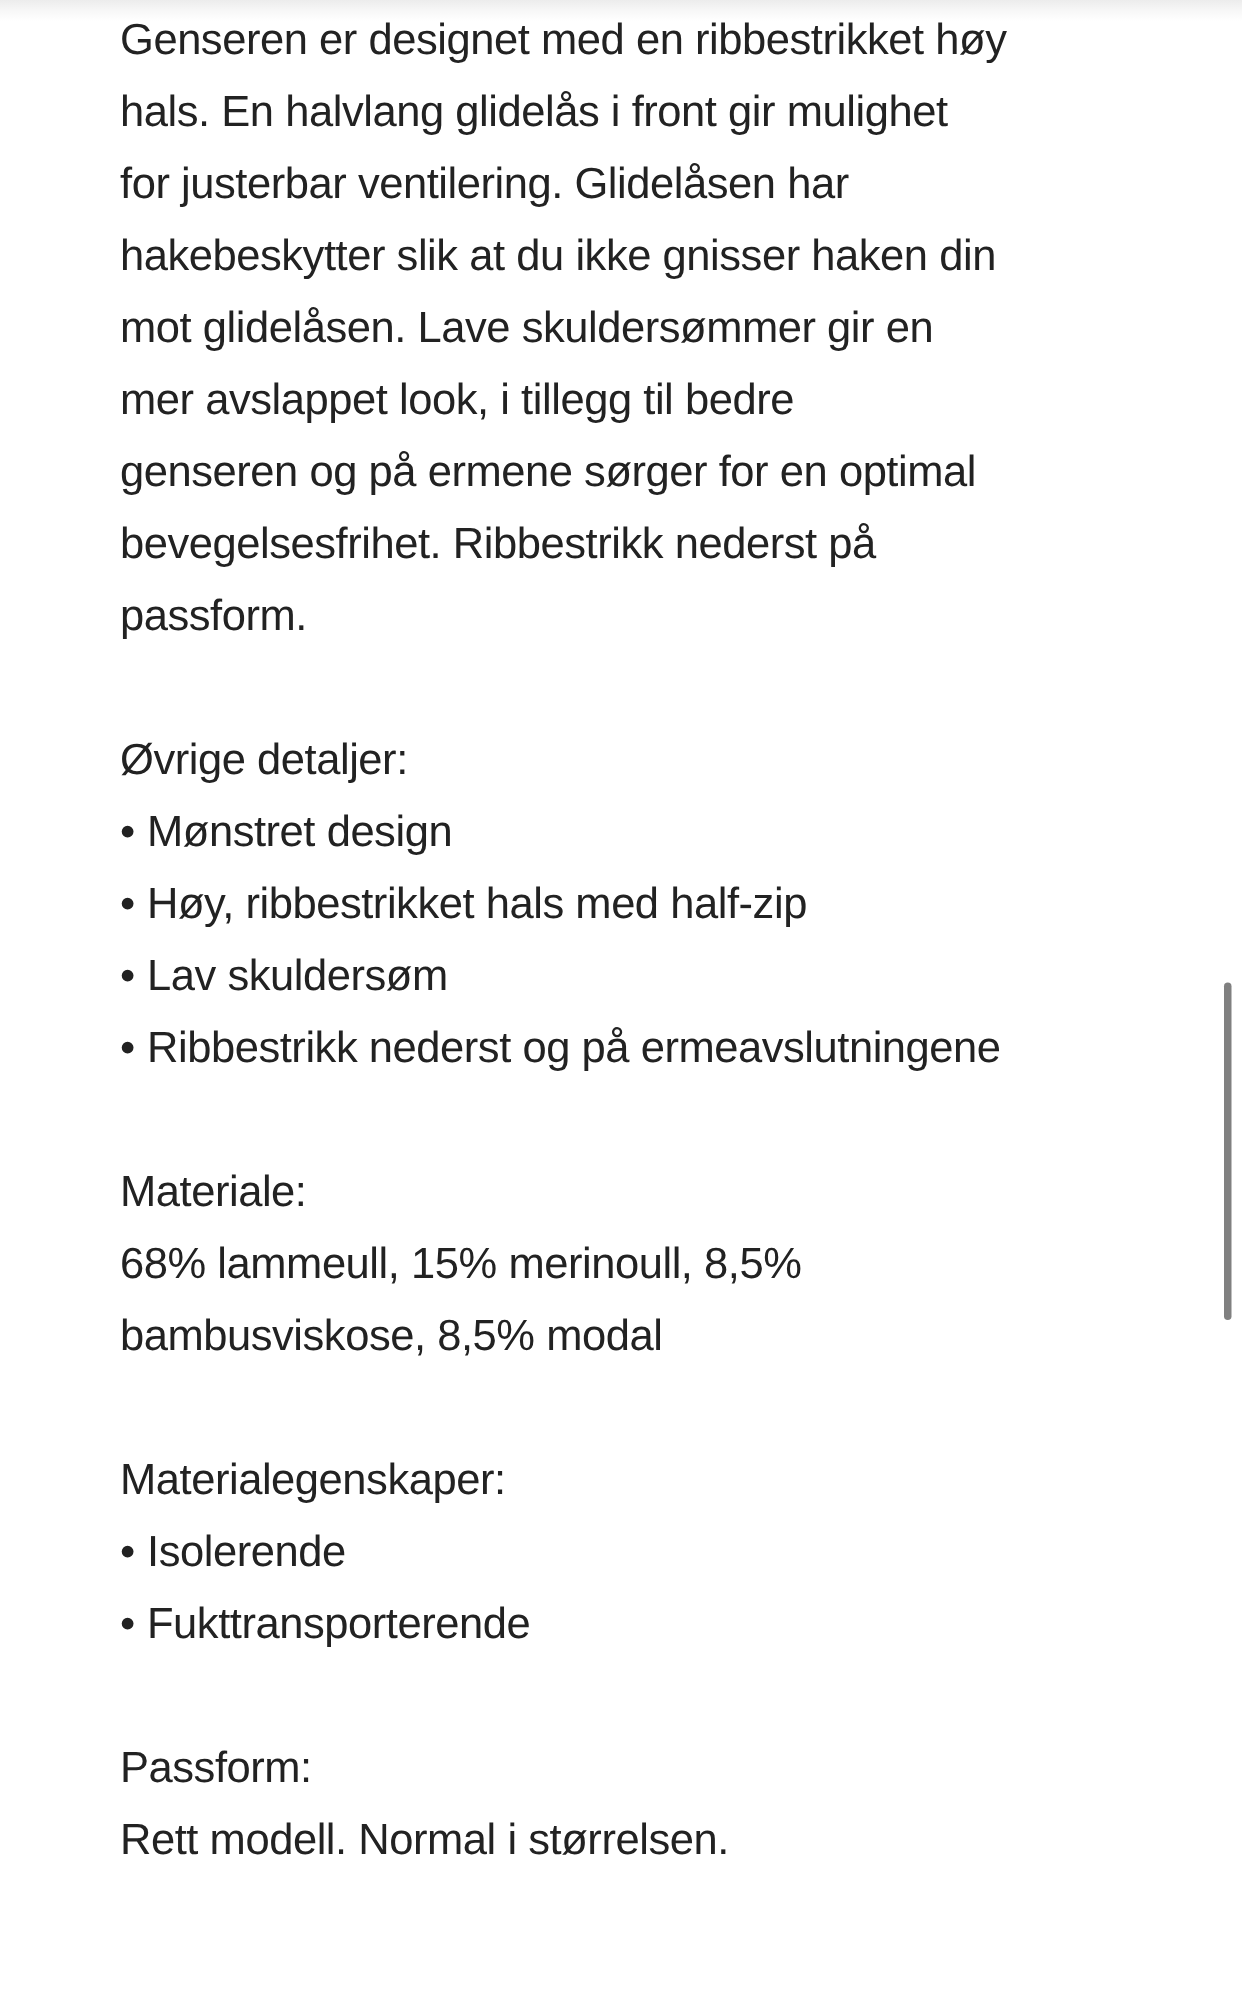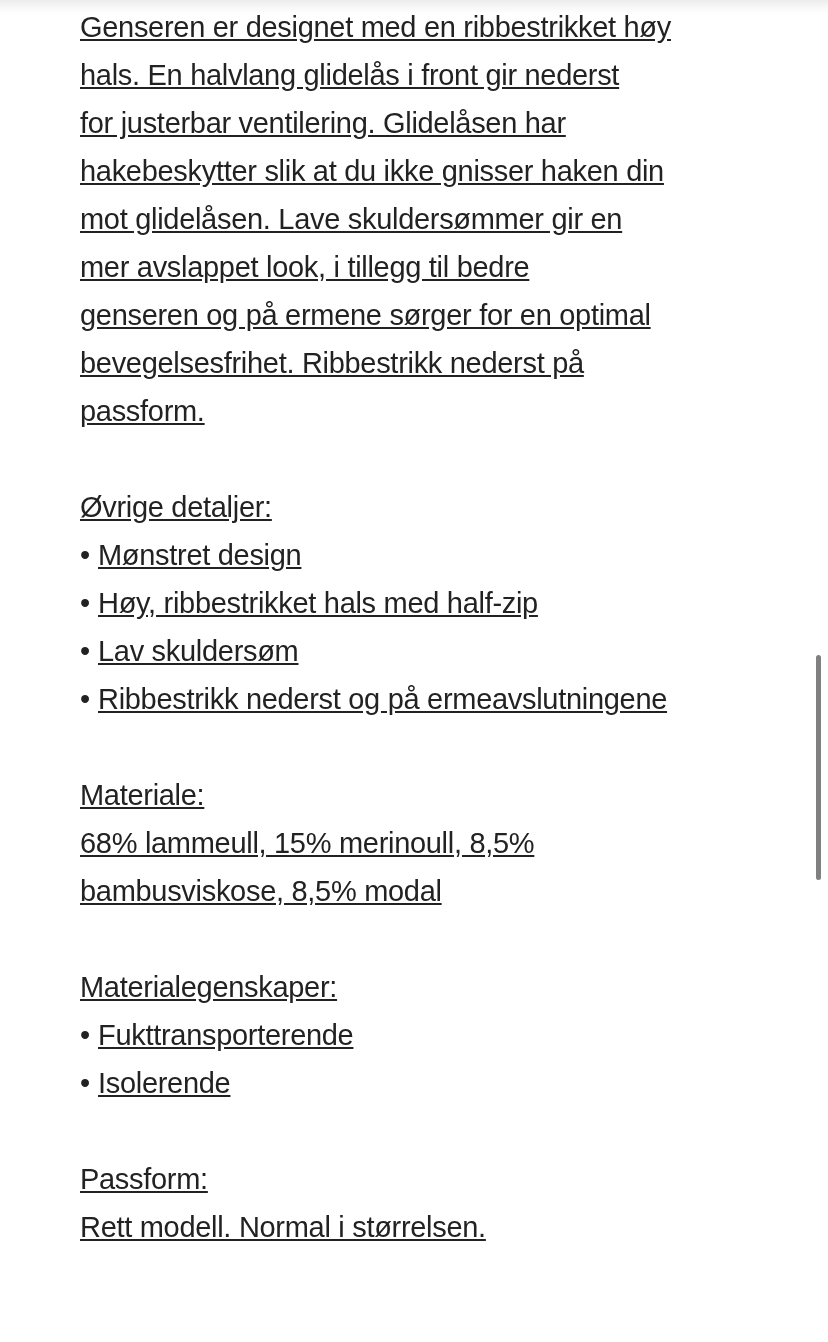--- a/index.html
+++ b/index.html
@@ -25,21 +25,20 @@
       position: absolute;
       left: 80px;
       top: 3px;
       width: 700px;
       font-size: 29px;
       line-height: 48px;
       letter-spacing: -0.3px;
     }
     .content p {
       margin: 0;
-      text-decoration: underline;
     }
     .spacer {
       height: 48px;
     }
     .bullet-line::before {
       content: "\2022";
       display: inline-block;
       width: 18px;
     }
     .scrollbar {
@@ -53,21 +52,21 @@
     }
   </style>
 </head>
 <body>
 
 <div class="top-shade"></div>
 
 <div class="content">
   <div>
     <p>Genseren er designet med en ribbestrikket høy</p>
-    <p>hals. En halvlang glidelås i front gir nederst</p>
+    <p>hals. En halvlang glidelås i front gir mulighet</p>
     <p>for justerbar ventilering. Glidelåsen har</p>
     <p>hakebeskytter slik at du ikke gnisser haken din</p>
     <p>mot glidelåsen. Lave skuldersømmer gir en</p>
     <p>mer avslappet look, i tillegg til bedre</p>
     <p>genseren og på ermene sørger for en optimal</p>
     <p>bevegelsesfrihet. Ribbestrikk nederst på</p>
     <p>passform.</p>
   </div>
 
   <div class="spacer"></div>
@@ -85,22 +84,22 @@
   <div>
     <p>Materiale:</p>
     <p>68% lammeull, 15% merinoull, 8,5%</p>
     <p>bambusviskose, 8,5% modal</p>
   </div>
 
   <div class="spacer"></div>
 
   <div>
     <p>Materialegenskaper:</p>
+    <p class="bullet-line"><span>Isolerende</span></p>
     <p class="bullet-line"><span>Fukttransporterende</span></p>
-    <p class="bullet-line"><span>Isolerende</span></p>
   </div>
 
   <div class="spacer"></div>
 
   <div>
     <p>Passform:</p>
     <p>Rett modell. Normal i størrelsen.</p>
   </div>
 </div>
 

